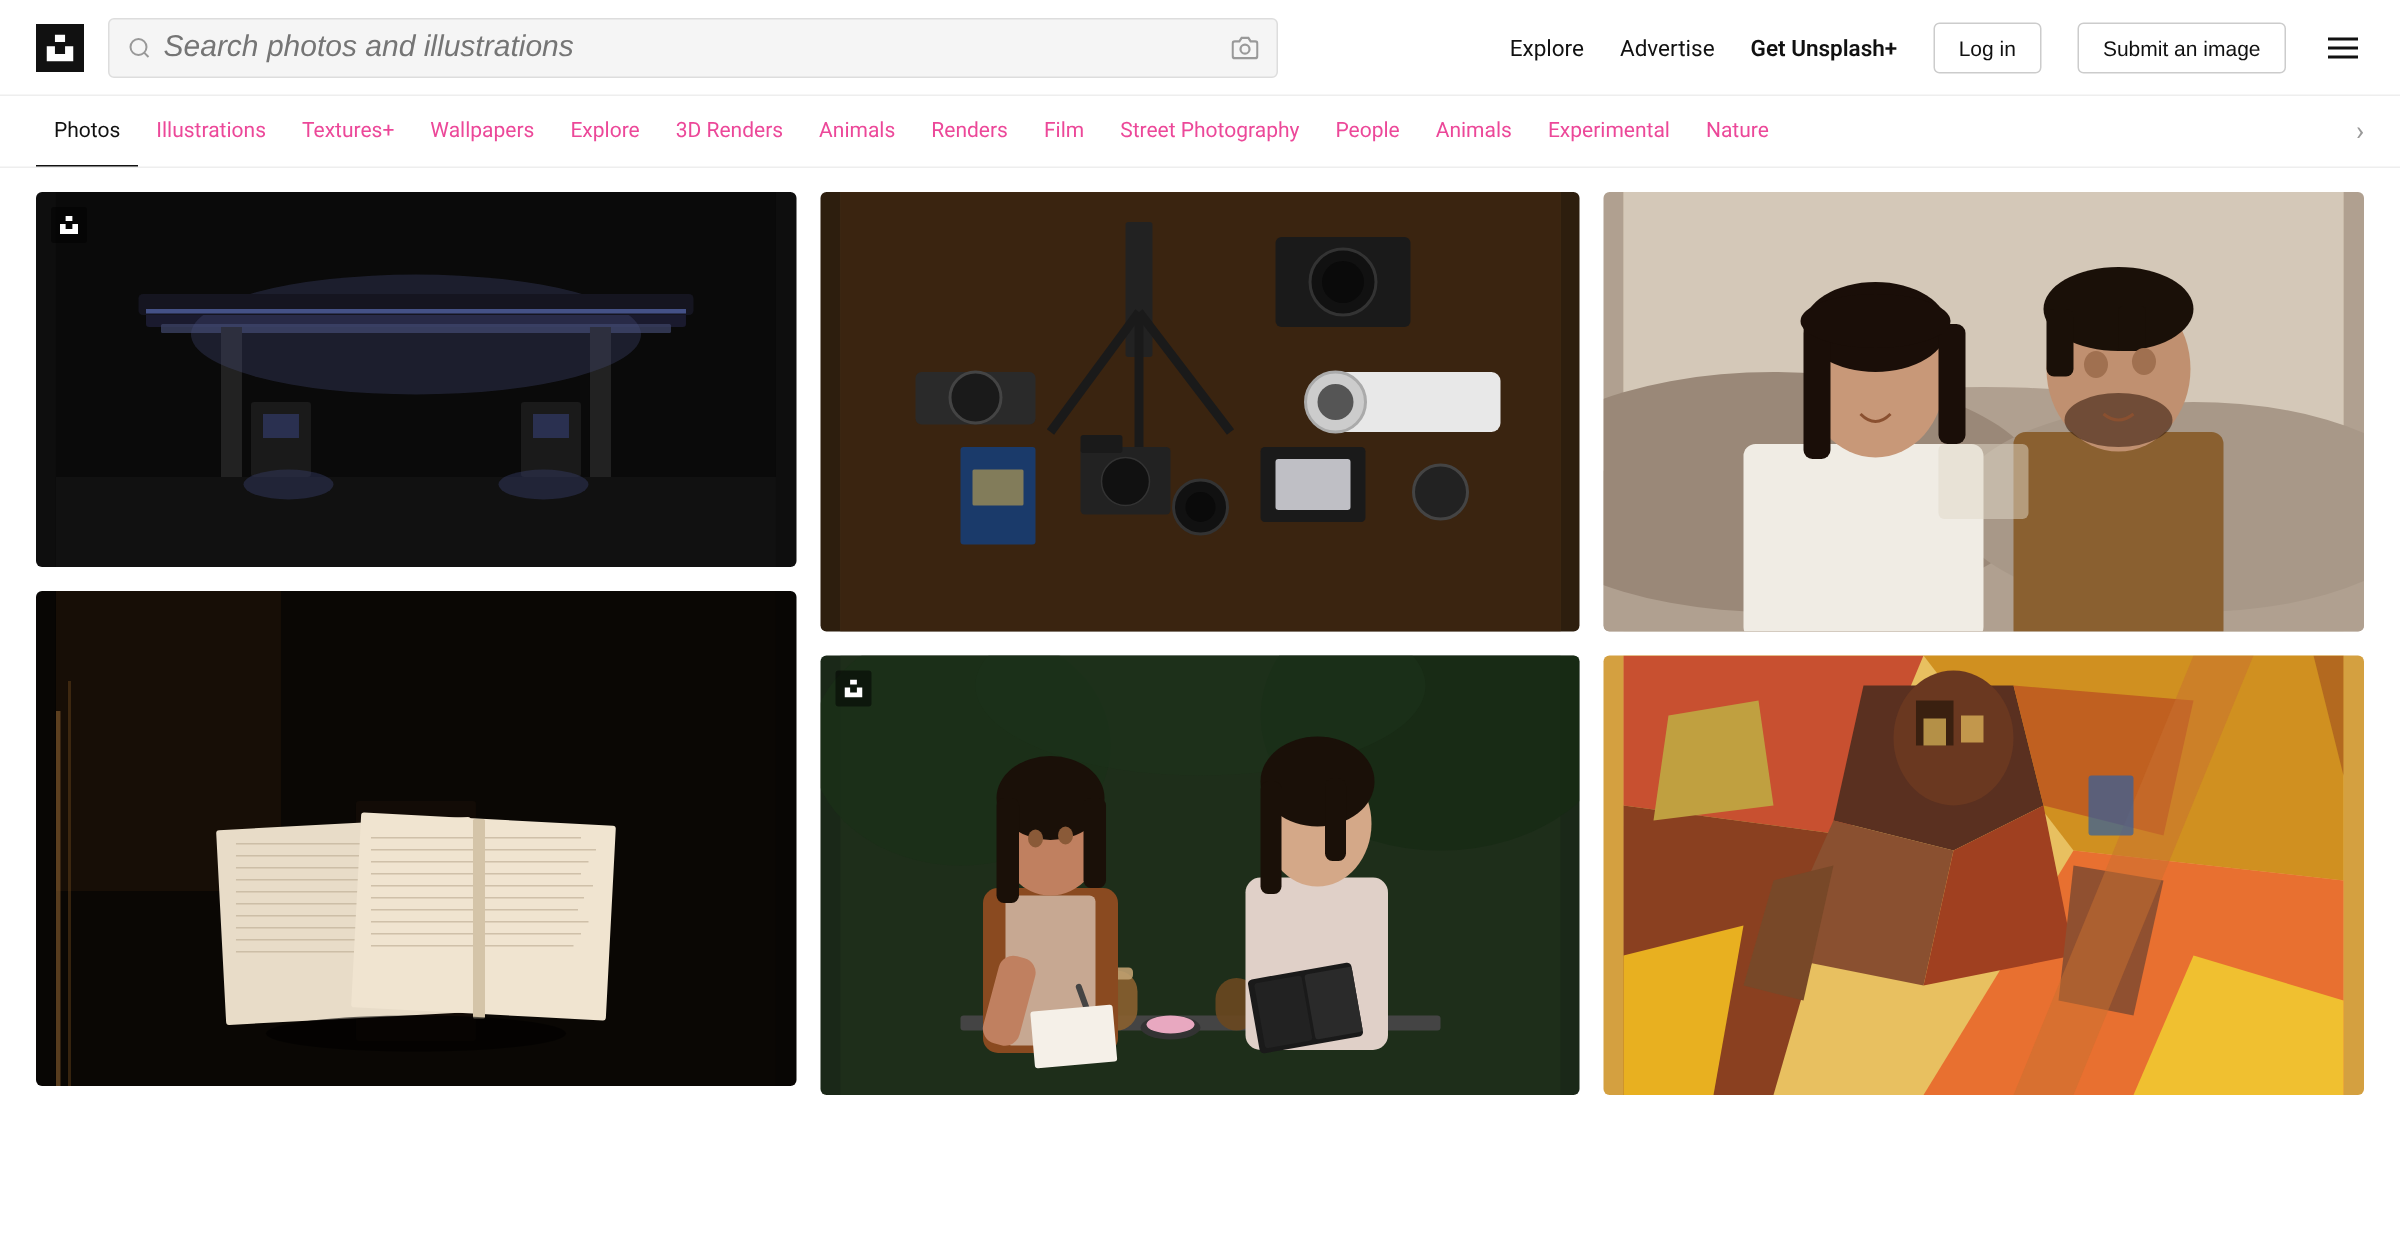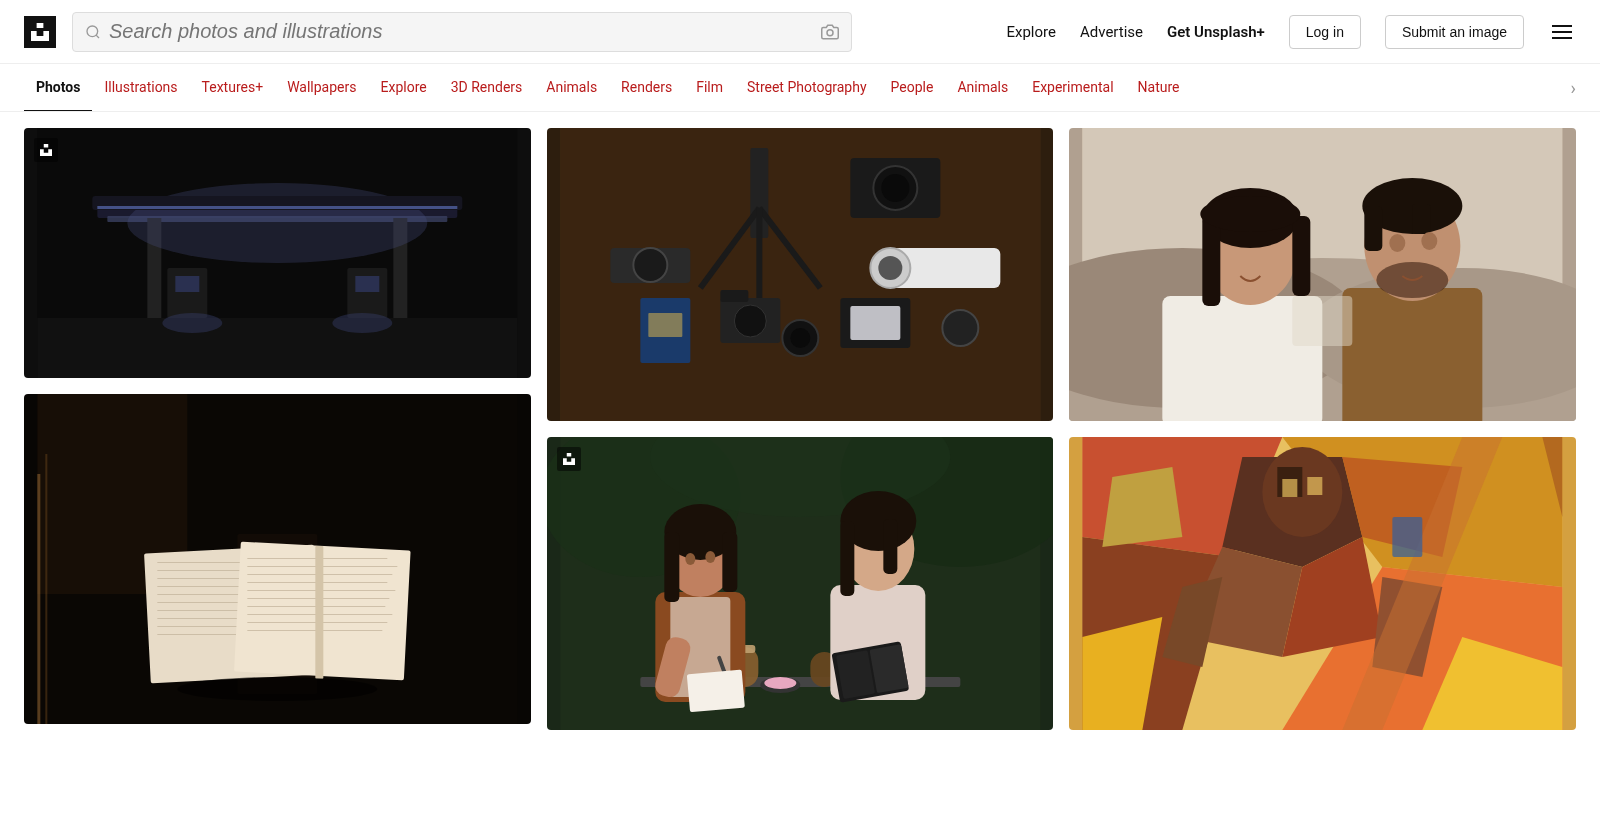--- a/index.html
+++ b/index.html
@@ -114,33 +114,33 @@
       display: flex;
       align-items: center;
       padding: 0 24px;
       height: 48px;
       border-bottom: 1px solid #eee;
       gap: 0;
       overflow: hidden;
     }
     .category-nav a {
       text-decoration: none;
-      color: #b91c1c;
+      color: #ec4899;
       font-size: 14px;
       padding: 0 12px;
       height: 48px;
       display: flex;
       align-items: center;
       white-space: nowrap;
       border-bottom: 2px solid transparent;
     }
     .category-nav a.active {
       color: #111;
       border-bottom: 2px solid #111;
-      font-weight: 700;
+      font-weight: 400;
     }
     .chevron-right {
       margin-left: auto;
       color: #999;
       cursor: pointer;
       font-size: 18px;
     }
 
     
     .main-content {

